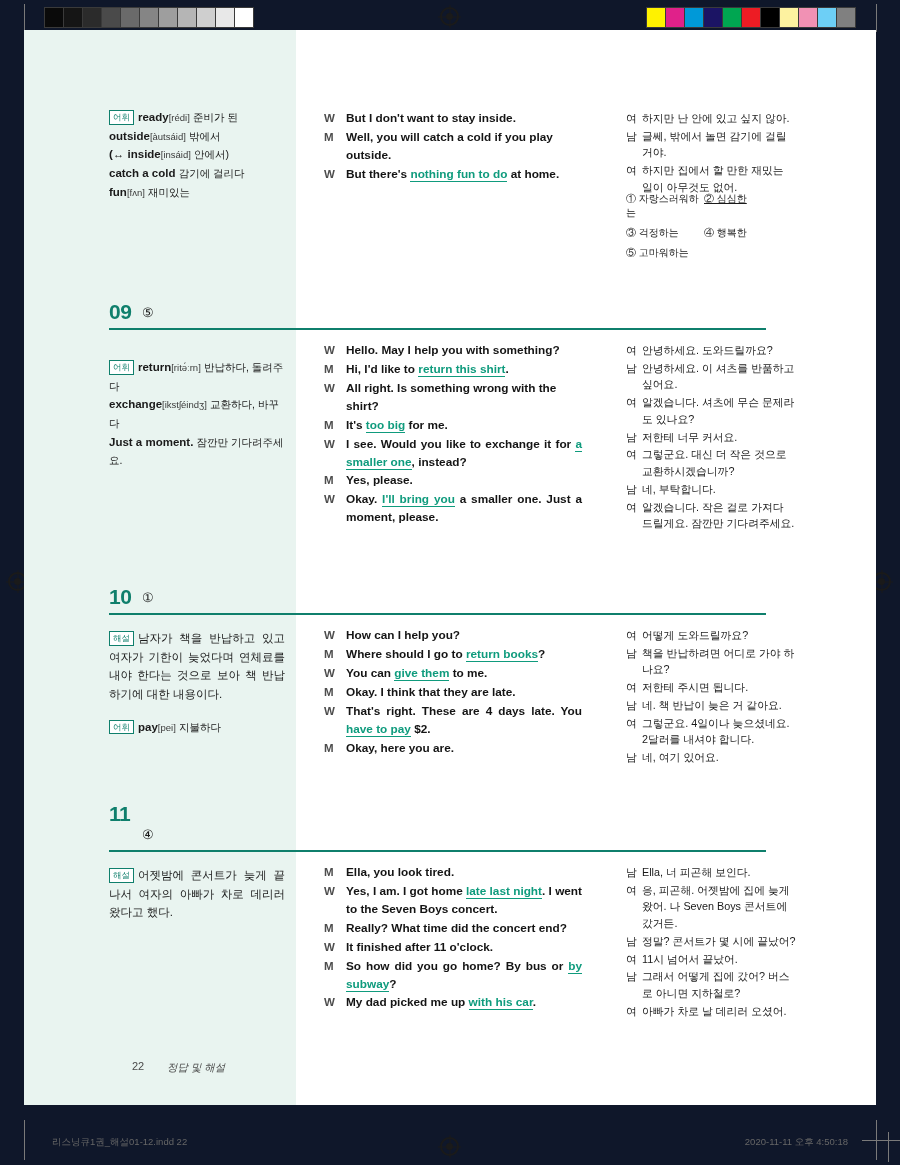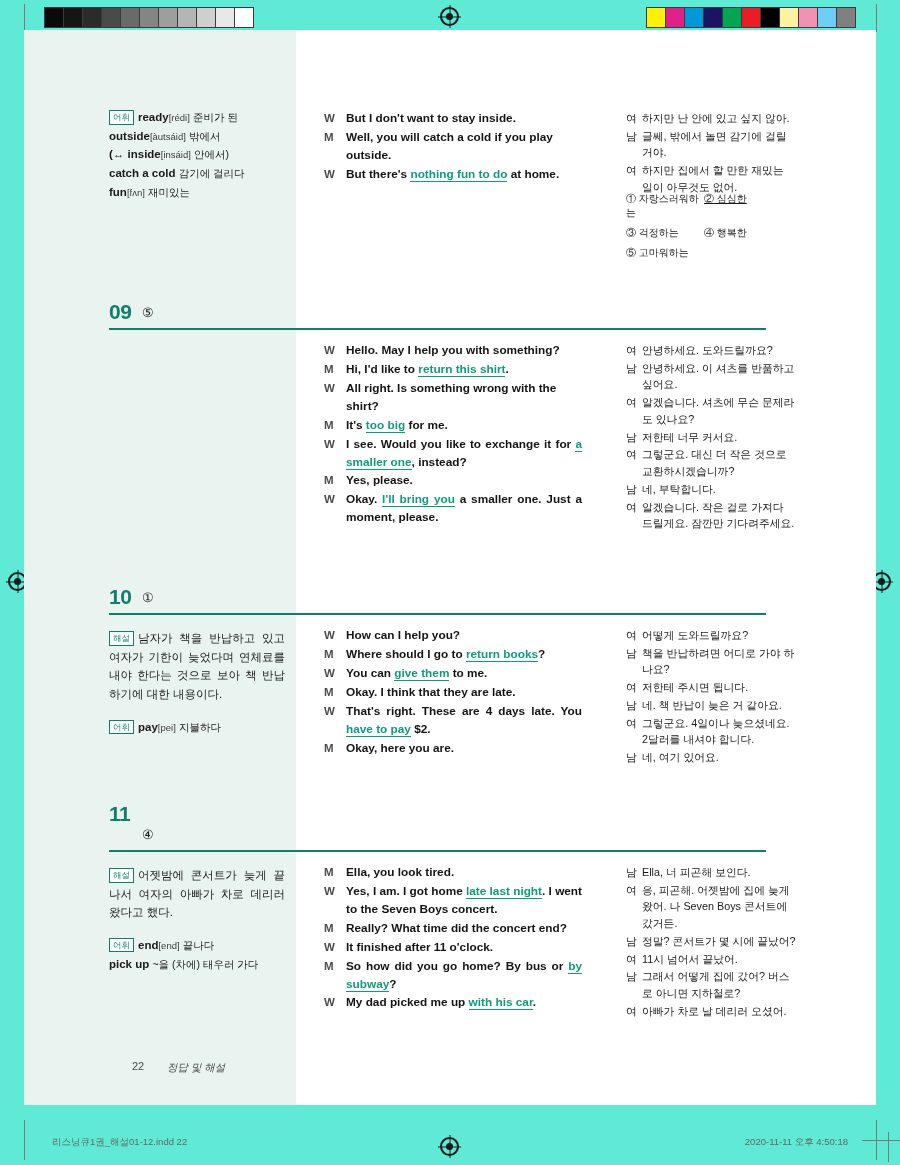--- a/index.html
+++ b/index.html
@@ -7,21 +7,21 @@
     padding: 0;
     background: #ffffff;
   }
   body {
     font-family: "Liberation Sans", sans-serif;
   }
   .page {
     position: relative;
     width: 900px;
     height: 1165px;
-    background: #5eead4;
+    background: #0f172a;
     overflow: hidden;
   }
 
   
   .colorbar {
     position: absolute;
     top: 7px;
     height: 21px;
     display: flex;
     border: 1px solid #3a3a3a;
@@ -345,20 +345,25 @@
         </div>
       </div>
     </div>
 
     <div class="block" style="top:0px;">
       <div class="qnum" style="top:270px;">09</div>
       <div class="qans" style="top:275px;">⑤</div>
       <div class="rule" style="top:298px;"></div>
 
       <div class="notes" style="top:314px;">
+        <div class="vocab">
+          <span class="tag">어휘</span><span class="hw">return</span><span class="ipa">[ritə́ːrn]</span> <span class="kr">반납하다, 돌려주다</span><br>
+          <span class="hw">exchange</span><span class="ipa">[ikstʃéindʒ]</span> <span class="kr">교환하다, 바꾸다</span><br>
+          <span class="hw">Just a moment.</span> <span class="kr">잠깐만 기다려주세요.</span>
+        </div>
       </div>
 
       <div class="script" style="top:312px;" id="script-1">
           <div class="line">
             <div class="spk">W</div>
             <div class="txt"><span>Hello. May I help you with something?</span></div>
           </div>
           <div class="line">
             <div class="spk">M</div>
             <div class="txt"><span>Hi, I'd like to </span><span class="hl">return this shirt</span><span>.</span></div>
@@ -482,24 +487,20 @@
         </div>
     </div>
 
     <div class="block" style="top:0px;">
       <div class="qnum" style="top:772px;">11</div>
       <div class="qans" style="top:797px;">④</div>
       <div class="rule" style="top:820px;"></div>
 
       <div class="notes" style="top:836px;">
         <p class="note-p"><span class="tag">해설</span><span>어젯밤에 콘서트가 늦게 끝나서 여자의 아빠가 차로 데리러 왔다고 했다.</span></p>
-        <div class="vocab">
-          <span class="tag">어휘</span><span class="hw">end</span><span class="ipa">[end]</span> <span class="kr">끝나다</span><br>
-          <span class="hw">pick up</span> <span class="kr">~을 (차에) 태우러 가다</span>
-        </div>
       </div>
 
       <div class="script" style="top:834px;" id="script-3">
           <div class="line">
             <div class="spk">M</div>
             <div class="txt"><span>Ella, you look tired.</span></div>
           </div>
           <div class="line">
             <div class="spk">W</div>
             <div class="txt"><span>Yes, I am. I got home </span><span class="hl">late last night</span><span>. I went to the Seven Boys concert.</span></div>

